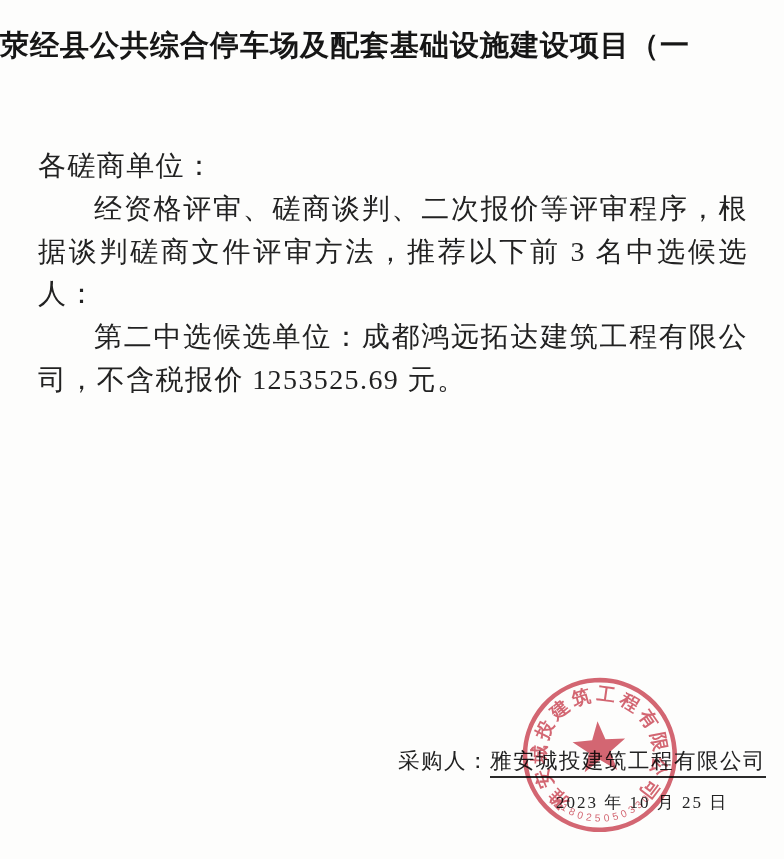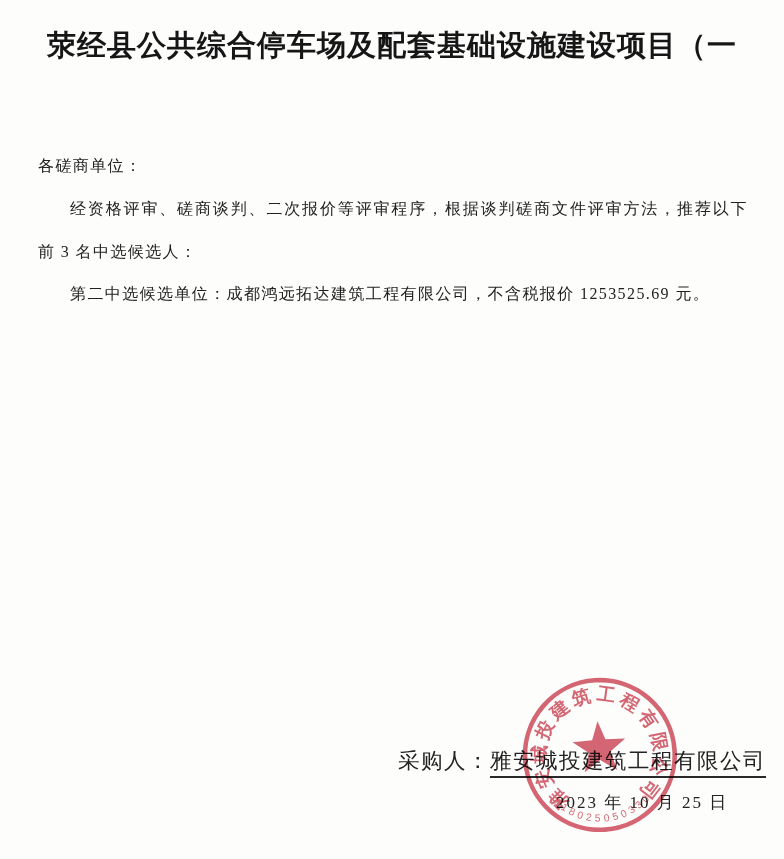--- a/index.html
+++ b/index.html
@@ -9,33 +9,33 @@
     height: 859px;
     background: #fdfdfc;
     overflow: hidden;
     font-family: "Liberation Serif", "DejaVu Serif", serif;
     color: #232323;
   }
   .title {
     position: absolute;
     top: 21px; left: 0; right: 0;
     margin: 0;
-    text-align: center;
+    text-align: left;
     font-family: "Liberation Sans", "DejaVu Sans", sans-serif;
     font-weight: bold;
     font-size: 29px;
     line-height: 48px;
     letter-spacing: 1px;
     color: #161616;
   }
   .title-line { display: block; }
   .body-text {
     position: absolute;
     top: 145px; left: 38px; right: 36px;
-    font-size: 16px;
+    font-size: 28px;
     line-height: 42.8px;
     letter-spacing: 1.4px;
     text-align: justify;
     color: #222;
   }
   .body-text p { margin: 0; text-indent: 2em; }
   .body-text p.no-indent { text-indent: 0; }
   .signature-line {
     position: absolute;
     top: 746px; left: 398px;

